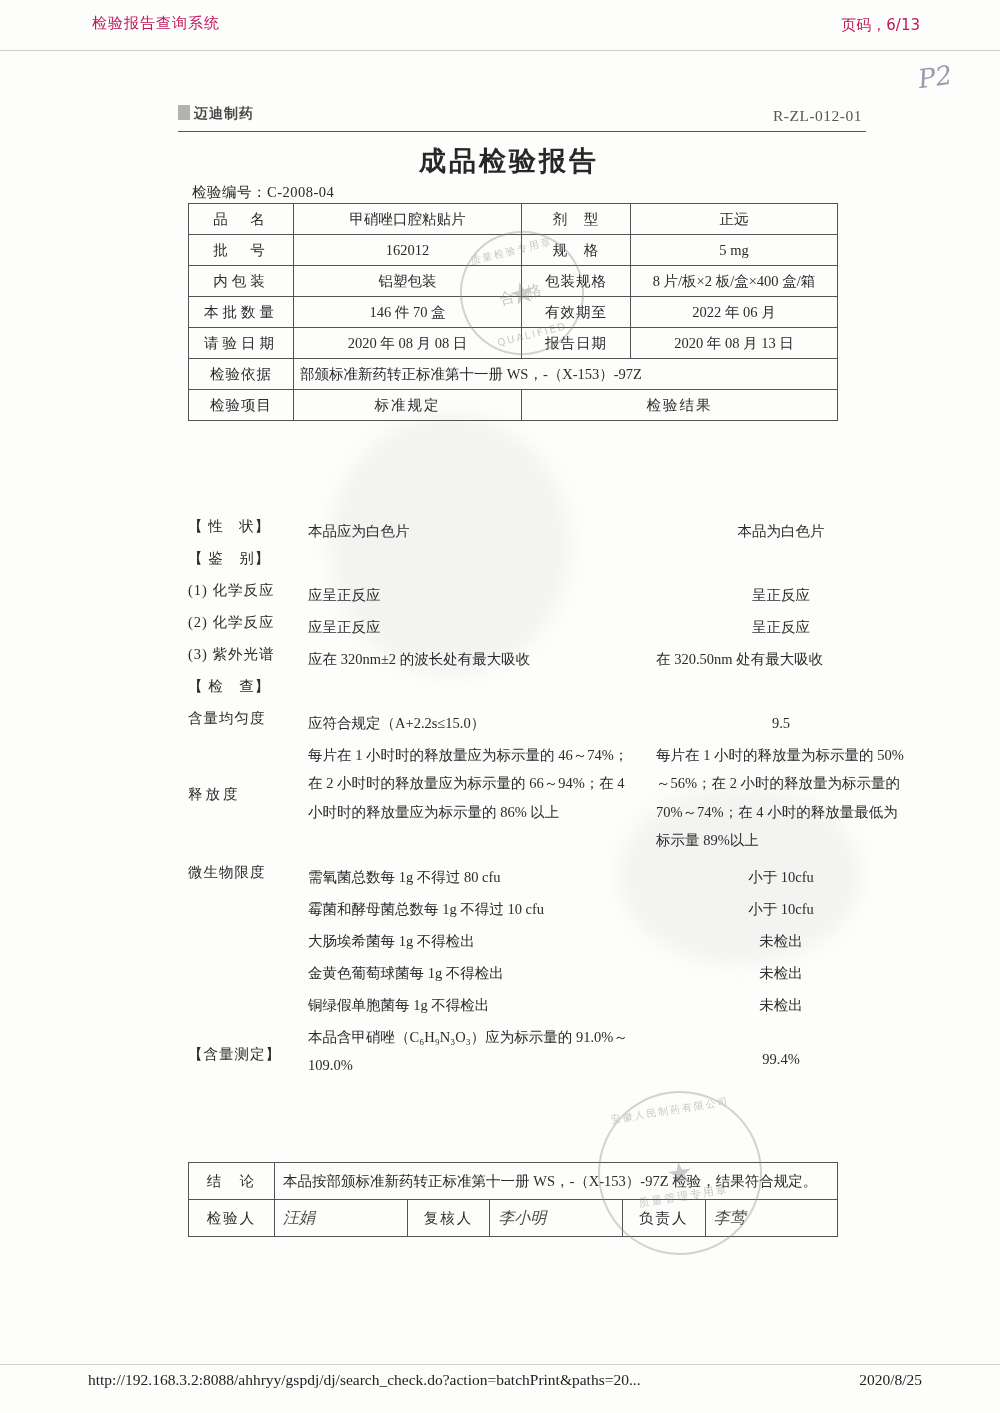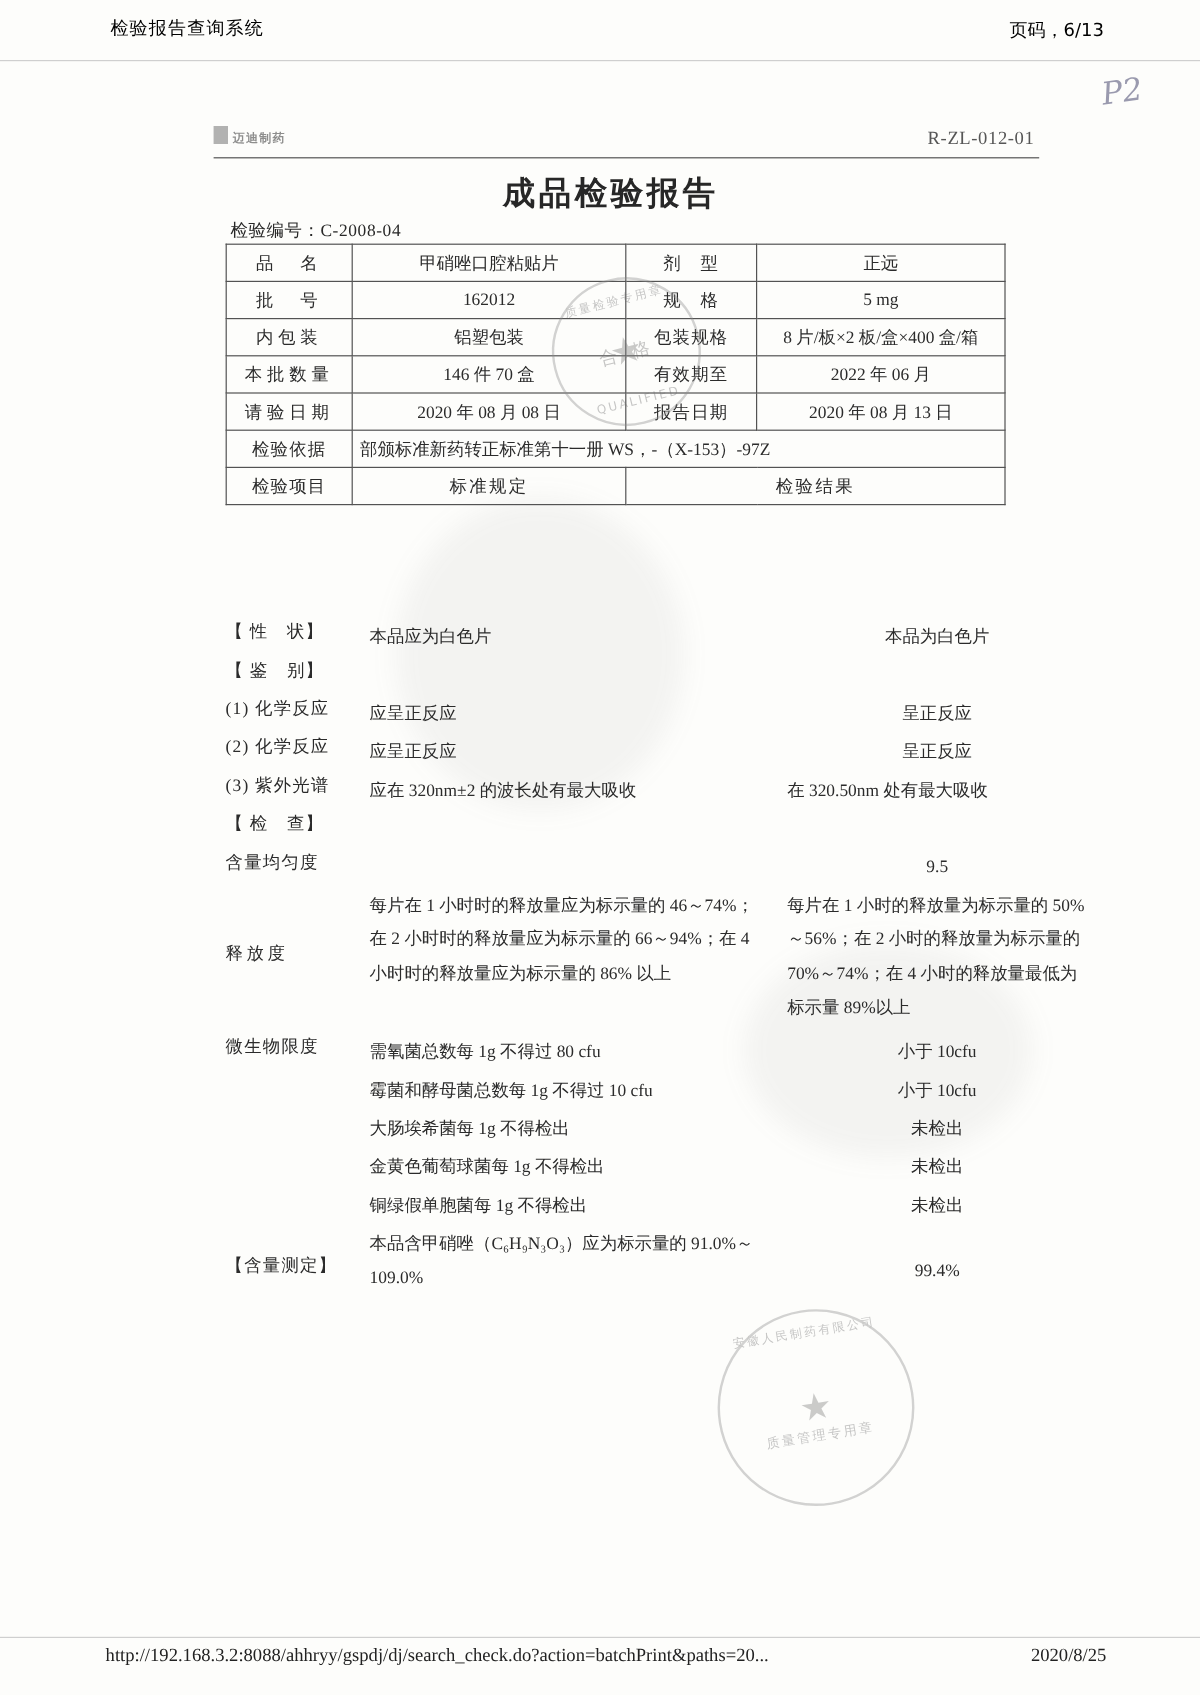--- a/index.html
+++ b/index.html
@@ -20,21 +20,21 @@
     inset: 0;
     background: #fdfdfb;
   }
   
   .print-header {
     position: absolute;
     top: 8px; left: 0; right: 0;
     height: 34px;
     font-family: "DejaVu Sans", sans-serif;
     font-size: 15px;
-    color: #000000;
+    color: #be185d;
   }
   .print-header .hdr-left {
     position: absolute;
     left: 92px; top: 6px;
     letter-spacing: 1px;
   }
   .print-header .hdr-right {
     position: absolute;
     right: 80px; top: 8px;
     font-size: 15px;
@@ -68,23 +68,23 @@
     position: absolute;
     left: 150px; top: 85px;
     width: 718px; height: 1240px;
     filter: grayscale(100%) contrast(104%);
   }
   .company-logo {
     position: absolute;
     left: 28px; top: 20px;
     width: 130px; height: 22px;
     font-family: Liberation Mono, monospace;
-    font-size: 10px;
+    font-size: 14px;
     font-weight: bold;
-    color: #15803d;
+    color: #000000;
     letter-spacing: 1px;
     opacity: .72;
     white-space: nowrap;
   }
   .company-logo .mark {
     display: inline-block;
     width: 12px; height: 15px;
     background: #6a6a6a;
     margin-right: 4px;
     vertical-align: -2px;
@@ -377,20 +377,21 @@
       </div>
 
       <div class="row">
         <div class="col-a">【 检　查】</div>
         <div class="col-b"></div>
         <div class="col-c ctr"></div>
       </div>
 
       <div class="row">
         <div class="col-a">含量均匀度</div>
+        <div class="col-b">应符合规定（A+2.2s≤15.0）</div>
         <div class="col-c ctr">9.5</div>
       </div>
 
       <div class="row" style="min-height:112px;margin-top:8px;">
         <div class="col-a" style="top:44px;letter-spacing:3px;">释放度</div>
         <div class="col-b">每片在 1 小时时的释放量应为标示量的 46～74%；在 2 小时时的释放量应为标示量的 66～94%；在 4 小时时的释放量应为标示量的 86% 以上</div>
         <div class="col-c">每片在 1 小时的释放量为标示量的 50%～56%；在 2 小时的释放量为标示量的 70%～74%；在 4 小时的释放量最低为标示量 89%以上</div>
       </div>
 
 
@@ -425,20 +426,36 @@
       </div>
 
       <div class="row" style="min-height:46px;margin-top:6px;">
         <div class="col-a" style="top:22px;">【含量测定】</div>
         <div class="col-b" style="width:360px;">本品含甲硝唑（C₆H₉N₃O₃）应为标示量的 91.0%～109.0%</div>
         <div class="col-c ctr" style="top:22px;">99.4%</div>
       </div>
 
     </div>
 
+    <table class="foot">
+      <tbody>
+        <tr>
+          <td class="sig-lbl">结　论</td>
+          <td colspan="5">本品按部颁标准新药转正标准第十一册 WS，-（X-153）-97Z 检验，结果符合规定。</td>
+        </tr>
+        <tr>
+          <td class="sig-lbl">检验人</td>
+          <td class="sig-val handwrite">汪娟</td>
+          <td class="sig-lbl">复核人</td>
+          <td class="sig-val handwrite">李小明</td>
+          <td class="sig-lbl">负责人</td>
+          <td class="sig-val handwrite">李莺</td>
+        </tr>
+      </tbody>
+    </table>
 
     <div class="stamp" id="stamp-qualified">
       <div class="arc">质量检验专用章</div>
       <div class="star">★</div>
       <div class="mid">合 格</div>
       <div class="bot">QUALIFIED</div>
     </div>
 
     <div class="stamp" id="stamp-company">
       <div class="arc">安徽人民制药有限公司</div>

